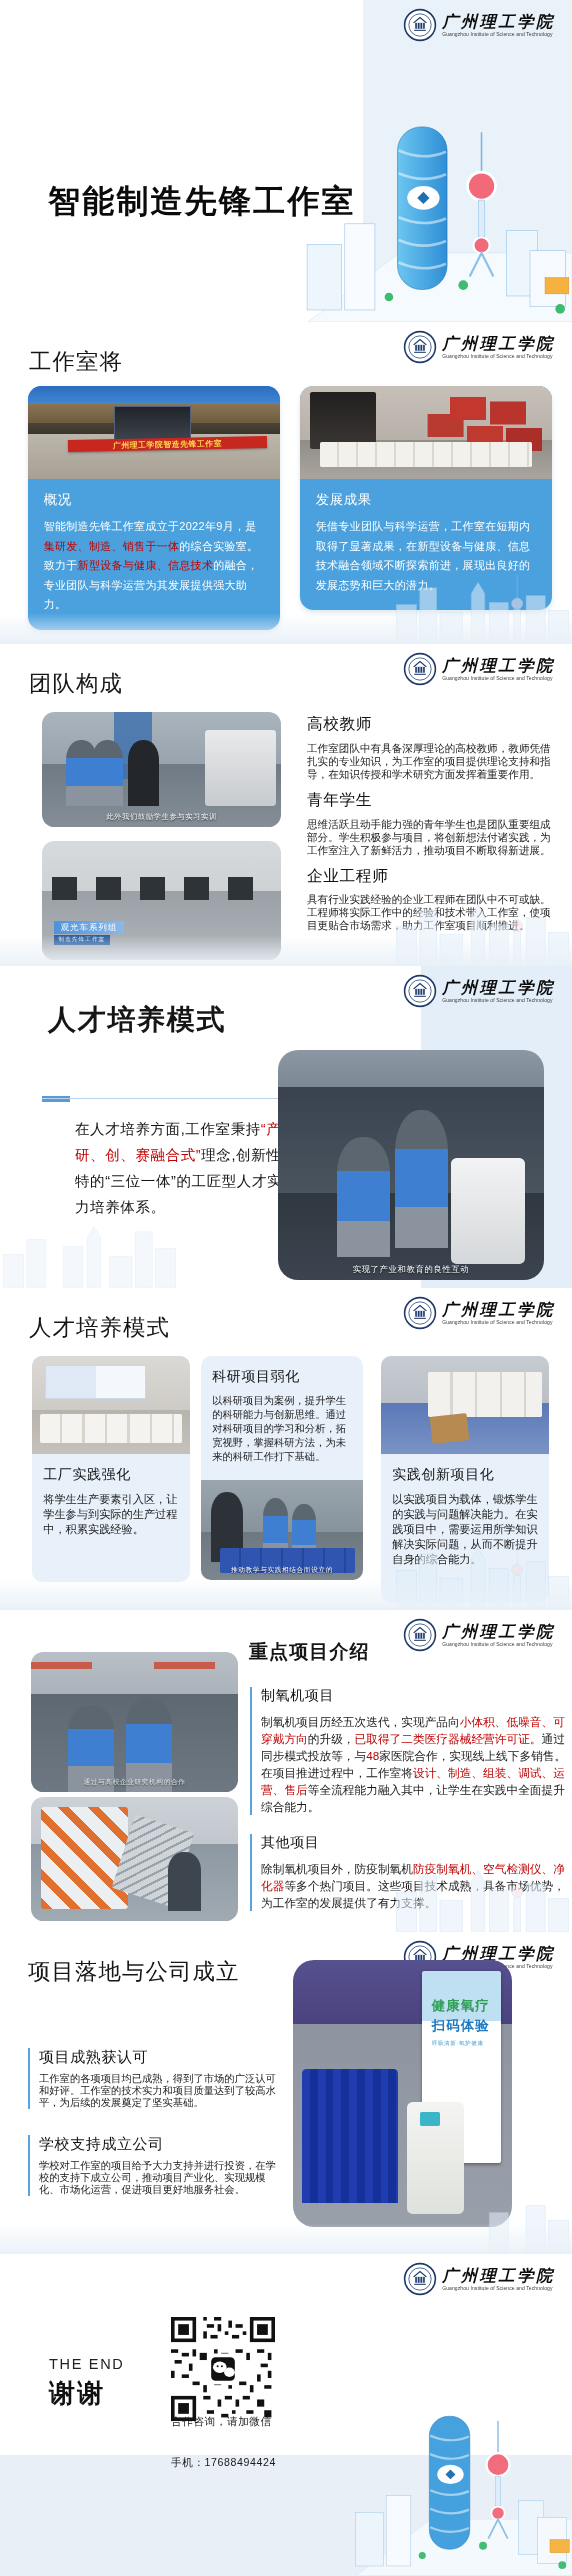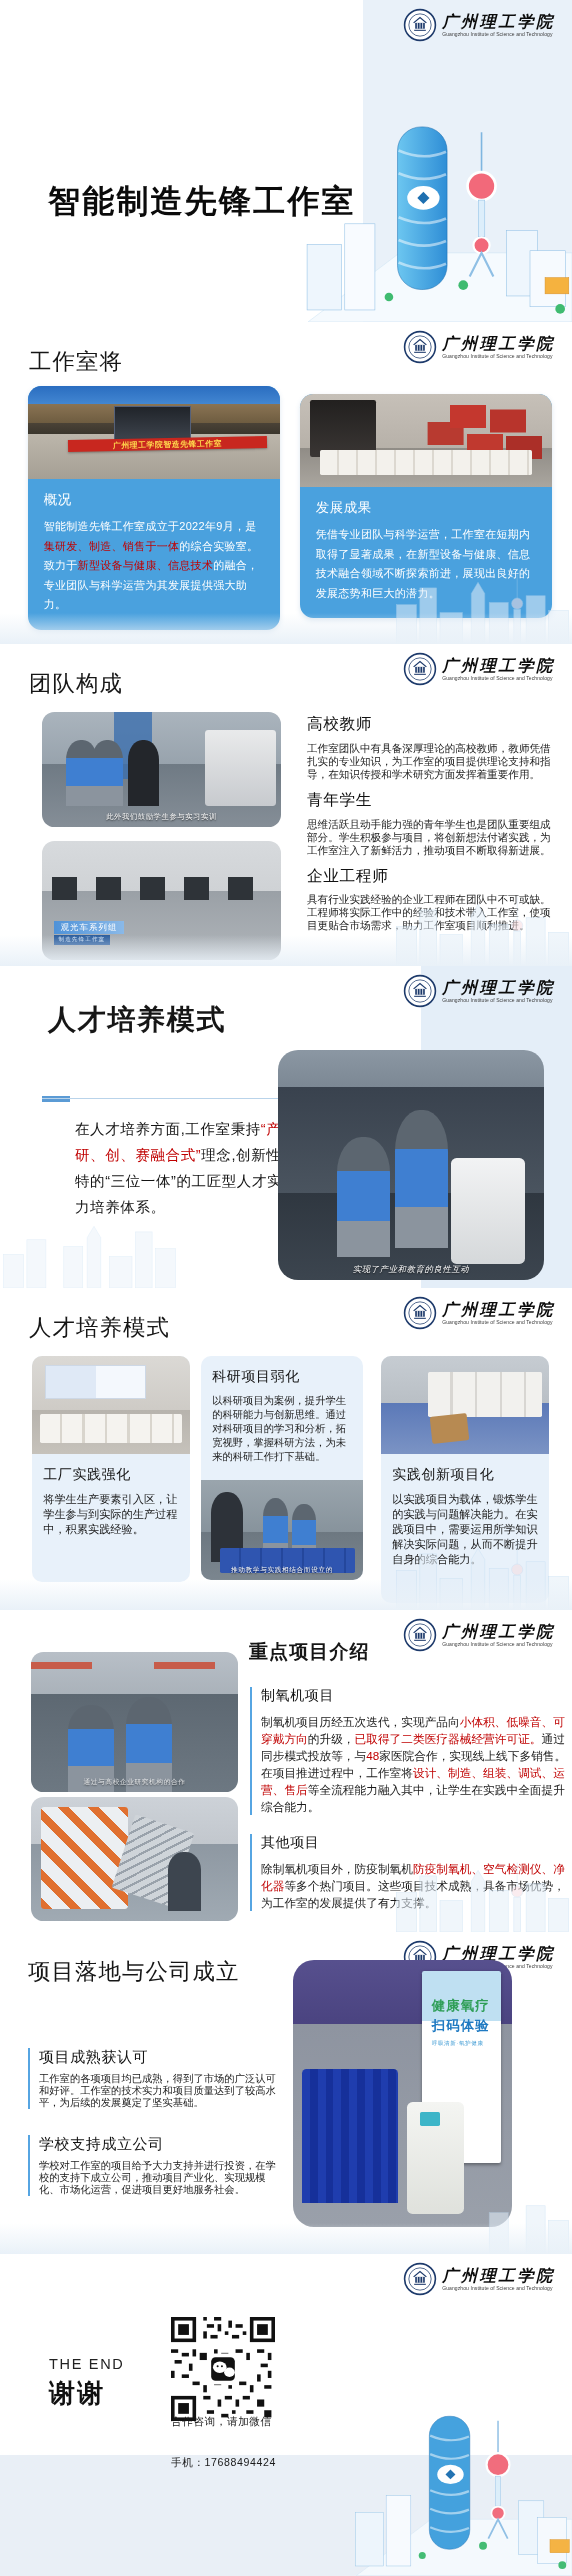--- a/index.html
+++ b/index.html
@@ -207,21 +207,21 @@
       <div class="photo p21">
         <div class="ov p21-door"></div>
         <div class="ov p21-banner">广州理工学院智造先锋工作室</div>
       </div>
       <div class="body">
         <h3 class="card-heading">概况</h3>
         <div class="card-text"><span>智能制造先锋工作室成立于2022年9月，是</span><span class="red">集研发、制造、销售于一体</span><span>的综合实验室。致力于</span><span class="red">新型设备与健康、信息技术</span><span>的融合，专业团队与科学运营为其发展提供强大助力。</span></div>
       </div>
     </div>
 
-    <div class="bluecard" style="left:300px;top:64px;margin-top:8px;">
+    <div class="bluecard" style="left:300px;top:64px;">
       <div class="photo p22">
         <div class="ov p22-door"></div>
         <div class="ov p22-posters"></div>
         <div class="ov p22-machines"></div>
       </div>
       <div class="body">
         <h3 class="card-heading">发展成果</h3>
         <div class="card-text"><span>凭借专业团队与科学运营，工作室在短期内取得了显著成果，在新型设备与健康、信息技术融合领域不断探索前进，展现出良好的发展态势和巨大的潜力。</span></div>
       </div>
     </div>
@@ -323,21 +323,21 @@
         <span class="logo-en">Guangzhou Institute of Science and Technology</span>
       </div>
     </div>
     <h2 class="stitle" style="left:48px;top:35px;margin:0;font-size:28px;font-weight:800;letter-spacing:1.7px;">人才培养模式</h2>
 
     <div class="abs" style="left:42px;top:130px;width:28px;height:5.6px;background:#5b9bd5;"></div>
     <div class="abs" style="left:42px;top:132px;width:327px;height:1.1px;background:#b9d3ea;"></div>
 
     <div class="s4-para"><span>在人才培养方面,工作室秉持</span><span class="red">“产、学、研、创、赛融合式”</span><span>理念,创新性地提出独特的“三位一体”的工匠型人才实践创新能力培养体系。</span></div>
 
-    <div class="pcard" style="left:278px;top:84px;width:266px;height:230px;border-radius:20px;font-style:italic;">
+    <div class="pcard" style="left:278px;top:84px;width:266px;height:230px;border-radius:20px;">
       <div class="photo p41">
         <div class="fig vest" style="left:22%;bottom:10%;width:20%;height:52%;"></div>
         <div class="fig vest" style="left:44%;bottom:14%;width:20%;height:60%;"></div>
         <div class="ov p41-machine"></div>
         <div class="cap" style="font-size:8.4px;">实现了产业和教育的良性互动</div>
       </div>
     </div>
 
     <svg class="skyline flip" viewBox="0 0 320 130" fill="#e4eff9" stroke="#b9d6ee">
       <rect x="6" y="60" width="36" height="70"></rect>

